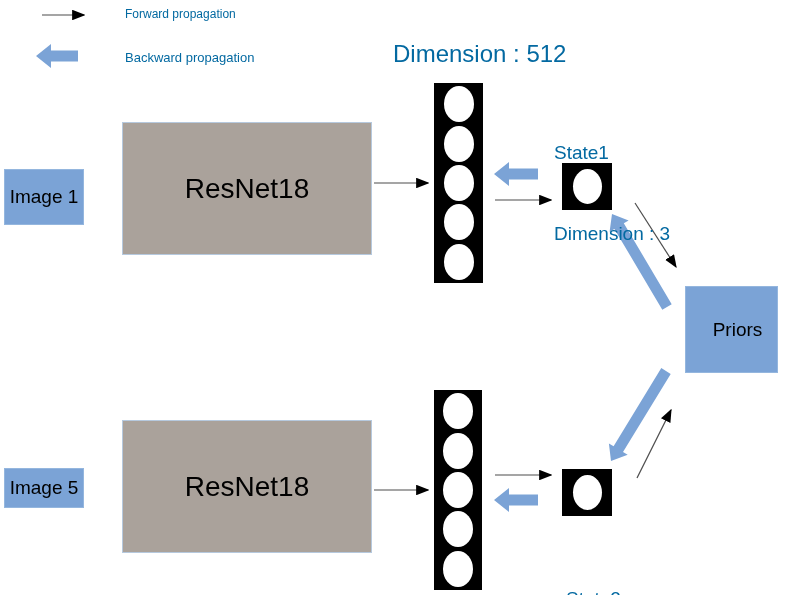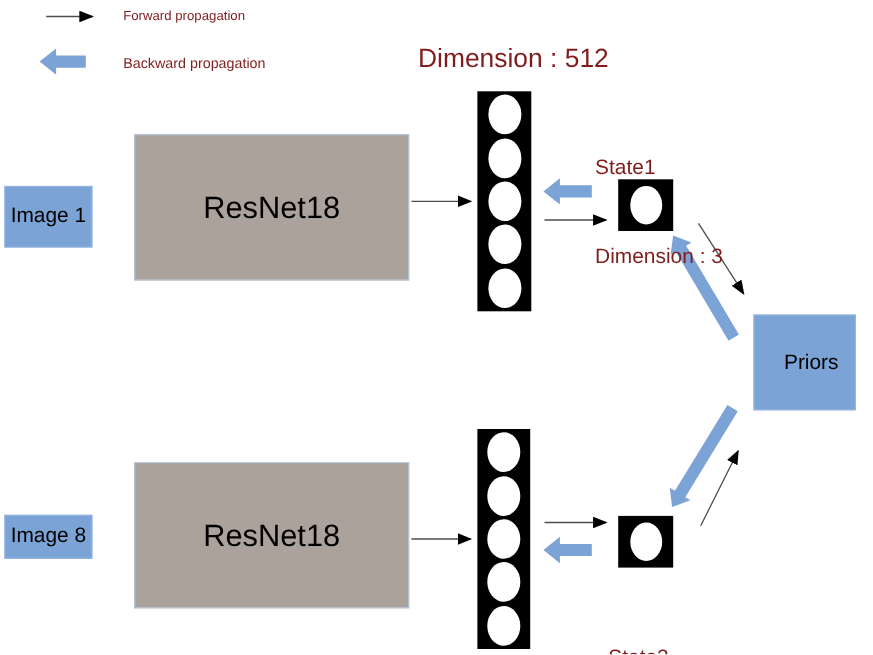--- a/index.html
+++ b/index.html
@@ -1,21 +1,21 @@
 <!DOCTYPE html>
 <html style="--accent-blue: #7ba3d6; --arrow-blue: #7ba3d6; --blue-border: #94b6de; --box-gray: #aaa29b; --box-gray-border: #b6c9de; --arrow-black: #4d4d4d; --node-black: #000000;"><head>
 <meta charset="utf-8">
 <style>
   html,body { margin:0; padding:0; background:#fff; }
   .canvas {
     position:relative; width:794px; height:595px; background:#ffffff;
     font-family:"Liberation Sans", sans-serif; color:#000; overflow:hidden;
   }
   .abs { position:absolute; }
-  .label { color:#7f1d1d; white-space:pre; }
+  .label { color:#0369a1; white-space:pre;margin-left:13px; }
 
   
   .legend-forward-label  { left:112px; top:7px;  font-size:12px; }
   .legend-backward-label { left:112px; top:50px; font-size:13px; }
 
   
   .dim512-label { left:380px; top:40px; font-size:24px; }
   .state1-label { left:541px; top:85px;  font-size:19px; line-height:27px; }
   .state2-label { left:553px; top:531px; font-size:19px; line-height:27px; }
 
@@ -122,21 +122,21 @@
 
   <div class="abs state-node state1-node">
       <span class="unit"></span>
     </div>
 
   <div class="abs priors-box">
     <span>Priors</span>
   </div>
 
   <div class="abs input-box image2">
-    <span>Image 8</span>
+    <span>Image 5</span>
   </div>
 
   <div class="abs network-box resnet2">
     <span>ResNet18</span>
   </div>
 
   <div class="abs vector vector2">
       <span class="unit"></span>
       <span class="unit"></span>
       <span class="unit"></span>

